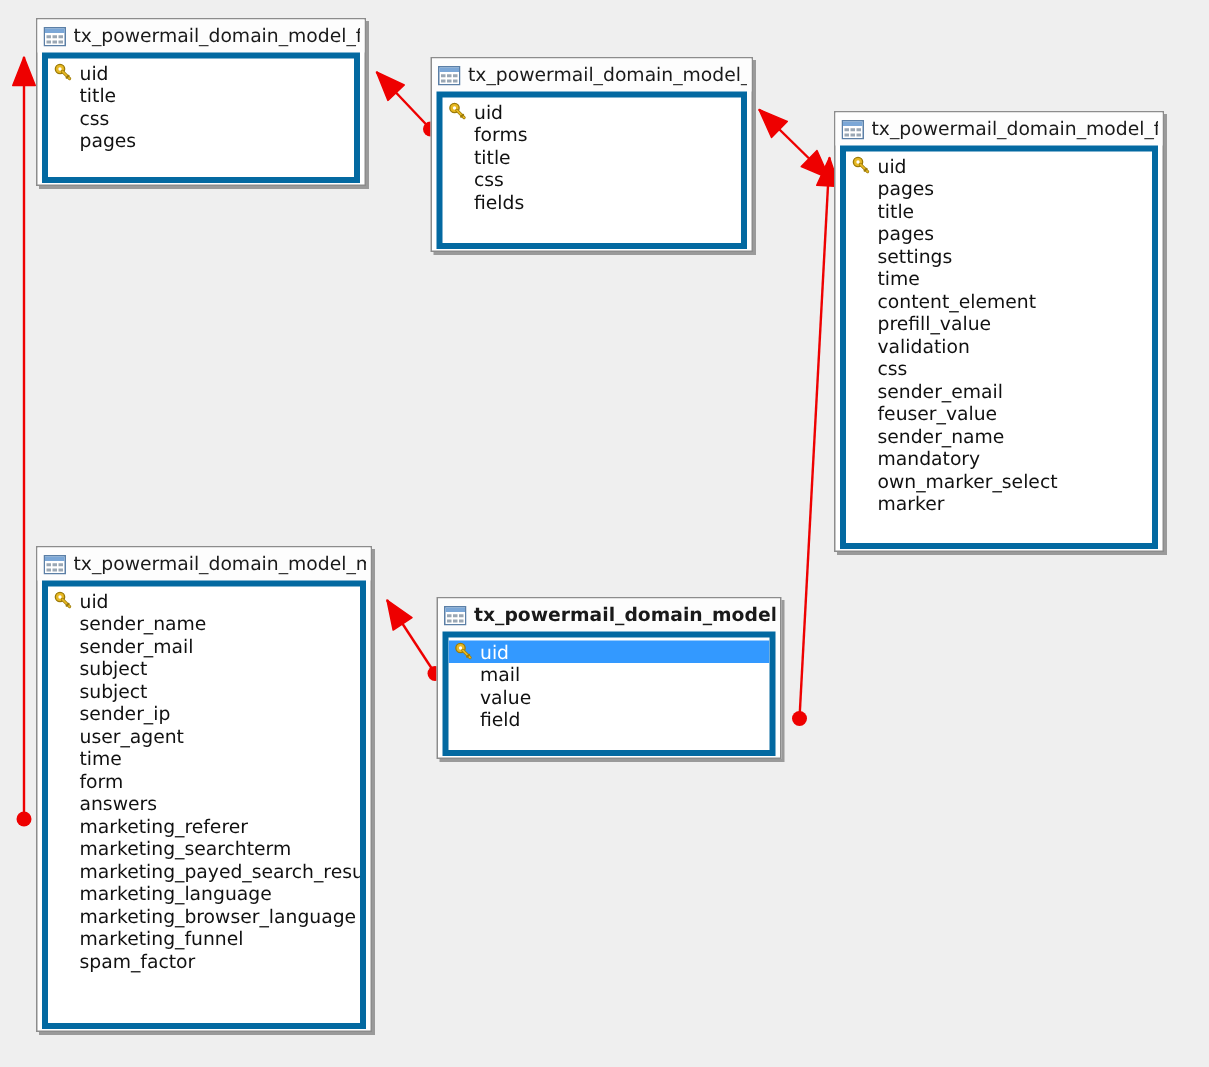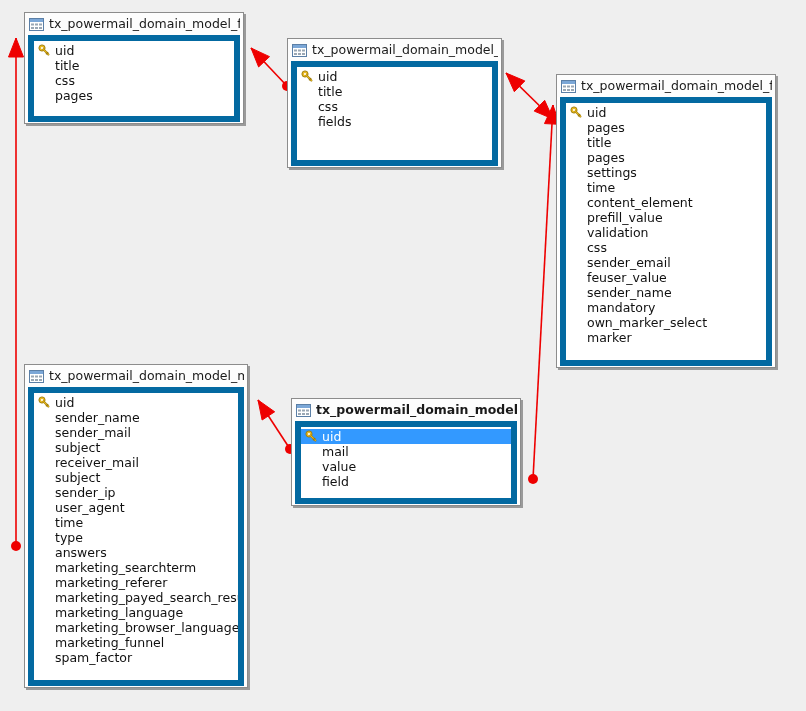--- a/index.html
+++ b/index.html
@@ -55,21 +55,21 @@
     margin-left: 5px;
     white-space: nowrap;
     overflow: hidden;
   }
   .entity.selected .entity-title {
     font-weight: bold;
   }
   .entity-body {
     box-sizing: border-box;
     background: #ffffff;
-    border: 6px solid #0369a1;
+    border: 4px solid #0369a1;
     margin: 0 3px 3px 3px;
     padding: 2px 0 2px 0;
     overflow: hidden;
   }
   .attr-row {
     display: flex;
     align-items: center;
     height: 15px;
     padding-left: 4px;
     white-space: nowrap;
@@ -192,20 +192,24 @@
               <circle cx="4" cy="4" r="3.1" fill="#e8b923" stroke="#9c7a08" stroke-width="0.9"></circle>
               <circle cx="4" cy="4" r="1.1" fill="#ffffff"></circle>
               <path d="M5.6 5.6 L10.4 10.4" stroke="#9c7a08" stroke-width="2.1" stroke-linecap="round"></path>
               <path d="M5.6 5.6 L10.4 10.4" stroke="#e8b923" stroke-width="1.1" stroke-linecap="round"></path>
               <path d="M8.4 9.8 L9.7 8.5" stroke="#9c7a08" stroke-width="1.4" stroke-linecap="round"></path>
             </svg>
             <span class="attr-name">uid</span>
           </div>
           <div class="attr-row">
             <span class="key-slot"></span>
+            <span class="attr-name">forms</span>
+          </div>
+          <div class="attr-row">
+            <span class="key-slot"></span>
             <span class="attr-name">title</span>
           </div>
           <div class="attr-row">
             <span class="key-slot"></span>
             <span class="attr-name">css</span>
           </div>
           <div class="attr-row">
             <span class="key-slot"></span>
             <span class="attr-name">fields</span>
           </div>
@@ -330,53 +334,49 @@
           <div class="attr-row">
             <span class="key-slot"></span>
             <span class="attr-name">sender_mail</span>
           </div>
           <div class="attr-row">
             <span class="key-slot"></span>
             <span class="attr-name">subject</span>
           </div>
           <div class="attr-row">
             <span class="key-slot"></span>
-            <span class="attr-name">receiver_mail</span>
-          </div>
-          <div class="attr-row">
-            <span class="key-slot"></span>
             <span class="attr-name">subject</span>
           </div>
           <div class="attr-row">
             <span class="key-slot"></span>
             <span class="attr-name">sender_ip</span>
           </div>
           <div class="attr-row">
             <span class="key-slot"></span>
             <span class="attr-name">user_agent</span>
           </div>
           <div class="attr-row">
             <span class="key-slot"></span>
             <span class="attr-name">time</span>
           </div>
           <div class="attr-row">
             <span class="key-slot"></span>
-            <span class="attr-name">type</span>
+            <span class="attr-name">form</span>
           </div>
           <div class="attr-row">
             <span class="key-slot"></span>
             <span class="attr-name">answers</span>
           </div>
           <div class="attr-row">
             <span class="key-slot"></span>
+            <span class="attr-name">marketing_referer</span>
+          </div>
+          <div class="attr-row">
+            <span class="key-slot"></span>
             <span class="attr-name">marketing_searchterm</span>
-          </div>
-          <div class="attr-row">
-            <span class="key-slot"></span>
-            <span class="attr-name">marketing_referer</span>
           </div>
           <div class="attr-row">
             <span class="key-slot"></span>
             <span class="attr-name">marketing_payed_search_result</span>
           </div>
           <div class="attr-row">
             <span class="key-slot"></span>
             <span class="attr-name">marketing_language</span>
           </div>
           <div class="attr-row">

